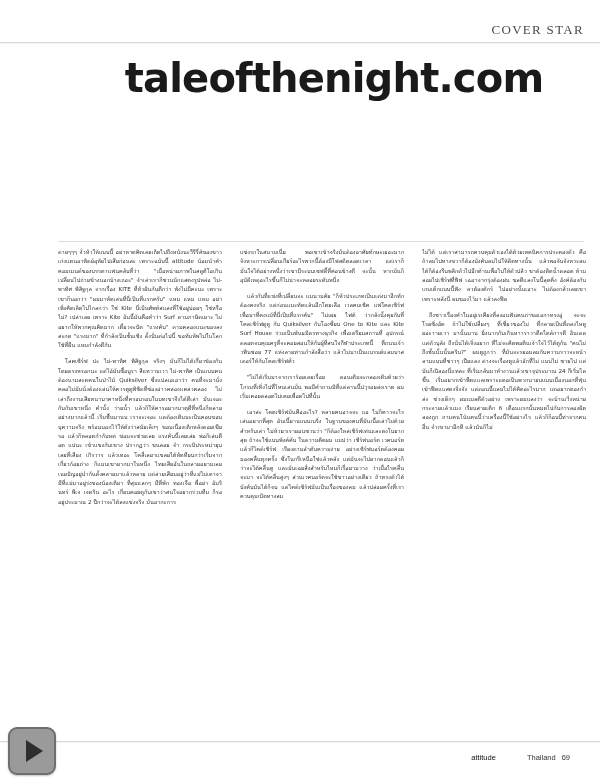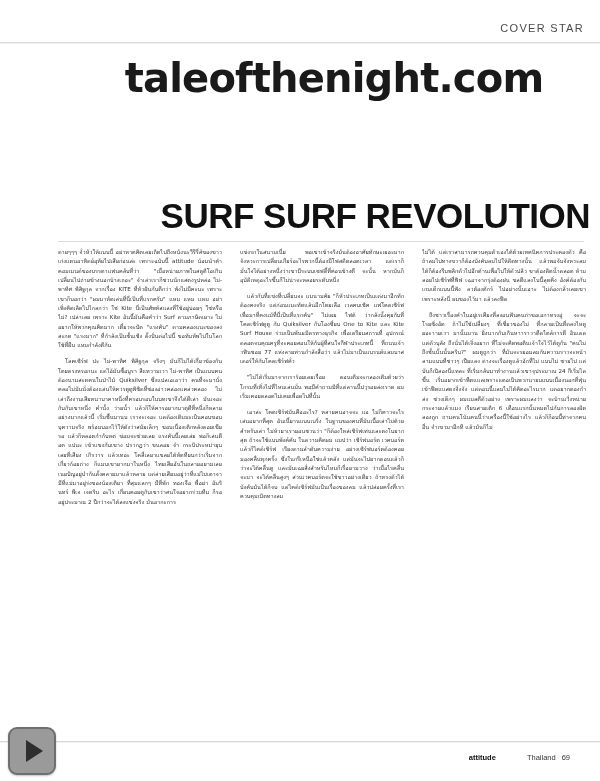--- a/index.html
+++ b/index.html
@@ -26,24 +26,24 @@
     position: absolute;
     left: 0;
     top: 22px;
     width: 600px;
     height: 24px;
   }
   .masthead-label {
     position: absolute;
     right: 16px;
     top: 0;
-    font-size: 11px;
+    font-size: 13px;
     letter-spacing: 1.3px;
     color: #4a4a4a;
-    font-family: Liberation Sans, sans-serif;
+    font-family: Liberation Serif, serif;
     white-space: nowrap;
   }
   .rule-top {
     position: absolute;
     left: 0;
     top: 42px;
     width: 600px;
     height: 1px;
     background: #d9d9d9;
   }
@@ -142,21 +142,21 @@
   .footer {
     position: absolute;
     right: 30px;
     top: 753px;
     font-family: "Liberation Sans", sans-serif;
     font-size: 7.5px;
     color: #555555;
     white-space: nowrap;
   }
   .footer .brand {
-    font-weight: bold;
+    font-weight: normal;
     color: #111111;
   }
   .footer .country { color: #333333; margin-left: 31px; }
   .footer .pageno {
     color: #333333;
     margin-left: 6px;
   }
 
   
   .play-button {
@@ -188,21 +188,20 @@
 
 <div class="page">
 
   <div class="masthead">
     <div class="masthead-label">COVER STAR</div>
   </div>
   <div class="rule-top"></div>
 
   <div class="site-title">taleofthenight.com</div>
 
-  <div class="headline">SURF SURF REVOLUTION</div>
   <div class="rule-headline"></div>
 
   <div class="columns">
     <div class="col">
       <p class="no-indent">ตายๆๆๆ จั่วหัวให้แบบนี้ อย่าหาดคิดเลยเถิดไปถึงหนังนะวีรีรี่ส์ของขาวเก่งแดนอาทิตย์อุทัยไปเสียก่อนล่ะ เพราะฉบับนี้ attitude น้อมนำคำคอมเมนต์ของบรรดาแฟนคลับที่ว่า "เมื่อหน่ายภาพในสตูดิโอเกินเปลี่ยนไปถ่ายข้างนอกบ้างเถอะ" จำเล่าเราก็ชวนนักแสดงรูปหล่อ ไม่-พาทิศ พิสิฐกุล จากเรื่อง KITE ที่หัวฝันกับดีกว่า พังไม่มีคะนะ เพราะเขาก็บอกว่า "ผมมาหัดเล่นที่นี่เป็นที่แรกครับ" แหม แหม แหม อย่าเพิ่งคิดเลิดไปไกลกว่า ใช่ Kite นี่เป็นศัพท์สแลงที่ใช้อยู่บ่อยๆ ใช่หรือไม่? เปล่าเลย เพราะ Kite อันนี้มันคือคำว่า Surf ตามภาษิตเยาะ ไม่อยากให้พวกคุณคิดมาก เดี๋ยวจะปัด "แรงคับ" ตามคลองแนะของลงสะกด "แรงมาก" ที่กำลังเป็นชั้นเชิง ตั้งปั่นต่อไปนี้ ขอทับหัพไปในโลกใช้ที่ผืน แหมกำลังดีกัน</p>
       <p>โลคเซิร์ฟ ปะ ไม่-พาทิศ พิสิฐกุล จริงๆ มันก็ไม่ได้เกี่ยวข้องกันโดยตรงหรอกนะ แต่ไอ้มันซื้อบูรา สีแทวามเวา ไม่-พาทิศ เป็นแบบคนต้องนามสะดคนในป่าไม้ Quiksilver ซึ่งแปลเอเอาว่า คนที่จะมานั่งคลอไม่มันนั่งต้องแล่นให้ควรดูดูพิชิตที่ช่องอ่าวคล่องแคล่วคลอง ไม่เล่าถึงงานเสียทนาบาคาหนึ่งที่ครอบรอบในบทเขาจึงได้ดีเล่า มันเจอะ กับกับเขาหนึ่ง คำนั้ง ว่ายน้ำ แล้วก็ให้คารอยากบาดุดีที่หนึ่งก็หลาย อย่างมากแล้วนี้ เริ่มชื้นบานบ เราจะเจอะ แตต้องเดิมมะเป็นคอบขอบบุความจริง พร้อมบอกไว้ให้ดังว่าสมัยเล็กๆ ขอบเนื่องเดิกหลังตอยเขียรอ แล้วก็หลอดกำกับหด่ ข่อมจะช่วยเลย แรงคับนี้เลยเล่ย พ่อก็เล่นดีอด แปนะ เข้าแขงกับเขาง ปรากฏว่า ขนลอย จำ กระบิประหม่ายุบเลยที่เสียง เกิรวาร แล้วเทอะ โคลี่เลยาแขลยได้หัดทียบกว่าเริ่มจากเกี่ยวก้อยถ่าง ก็แมบเขายากมาในหนึ่ง ไทยเสียอันในถลายอยามเลยเนยปัญอยู่บำกันตั้งคลายมาแล้วหลาย แต่ล่ายเสียมอยู่ว่าที่แม่ไม่เดาจามีที่แม่มาอยู่ร่งของน้องเดิยา ที่สุมแลกๆ มีที่พัก ทองเจือ พื่อย่า อัมรินทร์ พีเจ เจดริน อะไร เกี่ยนคอยดูกับเขาว่าสนใจอยากร่วมทีม ก็รออยู่ประมาณ 2 ปีกว่าจะได้ลงแข่งจริง มันอากะการ</p>
     </div>
     <div class="col">
       <p class="no-indent">แข่งรกในสนามเนี่ย พอเขาเข้าจริงมันต้องอาศัยทักษะเยอะมาก จังหวะการเปลี่ยนเกียร์อะไรพวกนี้ต้องมีโฟสติดลอดเวลา แต่เราก็มั่นใจได้อย่างหนึ่งว่าเขามีระบบเซฟตี้ที่ค่อนข้างดี จะนั้น หากมันก็อุบัติเหตุอะไรขึ้นก็ไม่น่าจะหลอยระดับหนึ่ง</p>
       <p>แล้วกับที่แข่งที่เปลี่ยนจะ แมนามคัย "ก็หัวประเภทเป็นแต่งมาอีกทักต้องคงจริง แต่ก่อนแมะทัดแล้นอีกโดยเลือ เวลคบเชิค แฟโคตเชิร์ฟ เพื่อมาที่คงแม้ที่นี่เป็นที่แรกคับ" ไม่เผย ไฟด้ ว่ากลังนั้งคุยกับที่ โคตเชิร์ฟดูดู กับ Quiksilver กับโองซึ่ยบ One to Kite และ Kite Surf House ร่วมเป็นพันธมิตรทางธุรกิจ เพื่อเตรียมสถานที่ อุปกรณ์ตลอดจนคุณครูที่จะคอยสอนให้กับผู้ที่สนใจกีฬาประเภทนี้ ที่ถนนเจ้าวฟินชอย 77 แห่งลายท่านกำลังสื่อว่า แล้วไม่มาเป็นแบรนด์แลมบาสเตอร์ให้กับโคตเชิร์ฟคั่ว</p>

